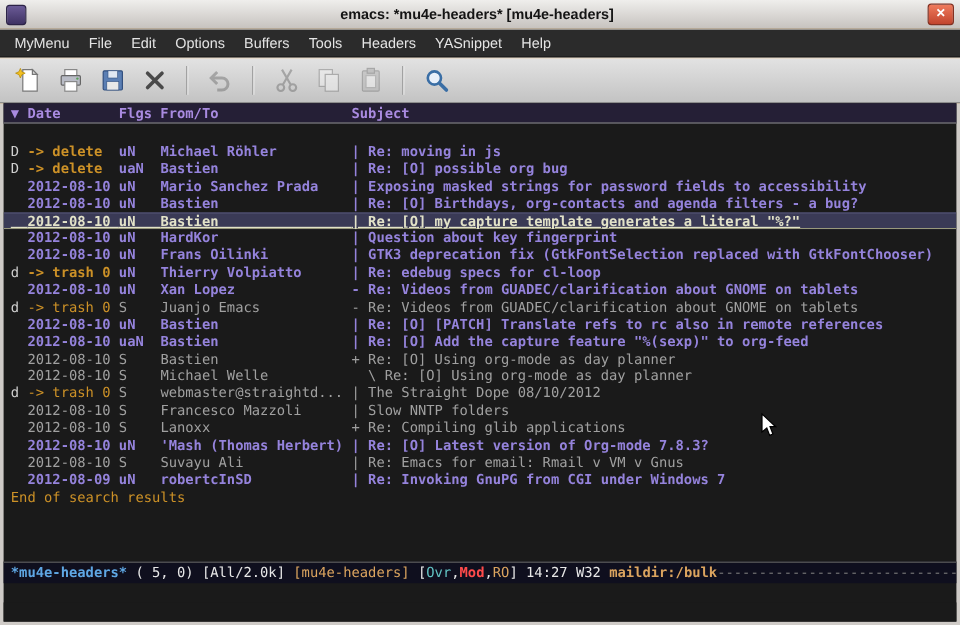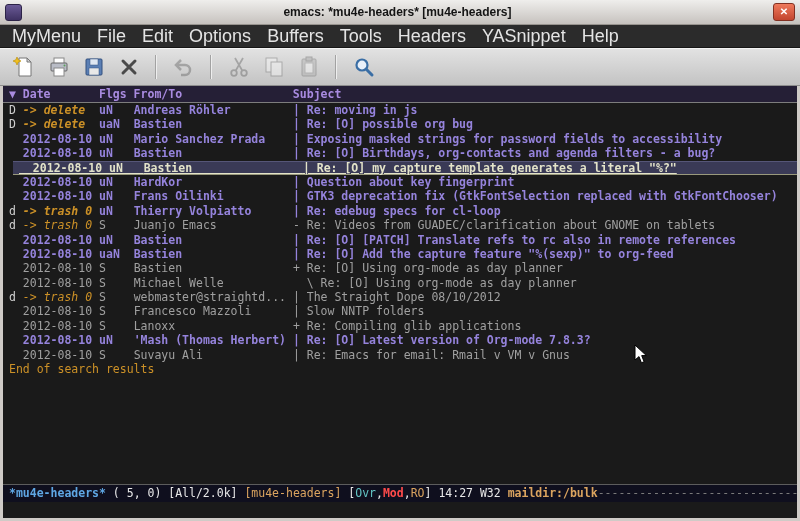--- a/index.html
+++ b/index.html
@@ -11,41 +11,41 @@
   .win-icon{width:15px;height:15px;border-radius:3px;background:linear-gradient(#6a5a96,#3f3263);
             border:1px solid #2c2347;flex:0 0 auto;}
   .title{flex:1;text-align:center;font-weight:bold;font-size:12px;color:#141414;
          white-space:nowrap;overflow:hidden;}
   .close-btn{width:20px;height:16px;background:linear-gradient(#ef7a5c,#c2452e);border:1px solid #833122;
              border-radius:3px;color:#fff;font-size:10px;line-height:15px;text-align:center;
              font-weight:bold;flex:0 0 auto;cursor:default;}
   
   .menubar{height:22px;background:#2b2b2b;border-bottom:1px solid #161616;display:flex;
            align-items:center;padding:0 4px;flex:0 0 auto;}
-  .menu-item{color:#e4e4e4;font-size:18px;padding:3px 8px;white-space:nowrap;}
+  .menu-item{color:#e4e4e4;font-size:12px;padding:3px 8px;white-space:nowrap;}
   
   .toolbar{height:36px;background:linear-gradient(#e2e2e2,#c3c3c3);border-top:1px solid #f3f3f3;
            border-bottom:1px solid #8d8d8d;display:flex;align-items:center;padding:0 6px;flex:0 0 auto;}
   .tool-btn{width:31px;height:29px;display:flex;align-items:center;justify-content:center;border-radius:3px;margin:0 2px;}
   .tool-btn.disabled{opacity:.38;filter:grayscale(1);}
   .tool-sep{width:0;height:24px;border-left:1px solid #a2a2a2;border-right:1px solid #eeeeee;margin:0 9px;}
   .icon svg{display:block;}
   
   .frame-wrap{flex:1 1 auto;padding:0 3px 3px 3px;background:#cfcbc7;display:flex;min-height:0;}
   .emacs-frame{flex:1;background:#1a1a1a;display:flex;flex-direction:column;min-width:0;
-               font-family:"DejaVu Sans Mono",monospace;font-size:11.5px;}
+               font-family:"DejaVu Sans Mono",monospace;font-size:11.5px;gap:16px;}
   .header-line{height:16px;line-height:16px;background:#251f36;color:#a98be0;font-weight:bold;
                white-space:pre;padding-left:6px;border-bottom:1px solid #7d7d7d;overflow:hidden;flex:0 0 auto;}
   .rows{flex:1 1 auto;overflow:hidden;}
   .row{height:14.4px;line-height:14.4px;white-space:pre;padding-left:6px;overflow:hidden;}
   .face-unread{color:#9583dc;font-weight:bold;}
   .face-seen{color:#a0a0a0;}
   .f-mark{color:#d0d0d0;font-weight:normal;}
-  .f-date.marked{color:#cc9127;font-style:italic;}
-  .row.selected{background:#3a3a56;box-shadow:inset 0 1px 0 #565678, inset 0 -1px 0 #99997c;margin-left:10px;}
+  .f-date.marked{color:#cc9127;}
+  .row.selected{background:#3a3a56;box-shadow:inset 0 1px 0 #565678, inset 0 -1px 0 #99997c;}
   .row.selected span{color:#e3e3c9 !important;text-decoration:underline;font-style:normal;font-weight:bold;}
   .end-msg{color:#cc9127;height:14.4px;line-height:14.4px;padding-left:6px;white-space:pre;}
   
   .modeline{height:17px;line-height:16px;background:#0f0f1e;border-top:1px solid #5d5d5d;
             white-space:pre;padding-left:6px;overflow:hidden;color:#e8e8e8;flex:0 0 auto;}
   .modeline .bold{font-weight:bold;text-align:center;}
   .minibuffer{height:16px;background:#1a1a1a;flex:0 0 auto;}
   
   .mouse-cursor{position:absolute;left:634px;top:344px;pointer-events:none;z-index:50;}
 </style>
@@ -152,38 +152,40 @@
             <path d="M14.3 14.3 L20 20" stroke="#3a6ea5" stroke-width="3" stroke-linecap="round"></path>
           </svg>
         </span>
       </div>
     </div>
 
   <div class="frame-wrap">
     <div class="emacs-frame">
       <div class="header-line" id="header-line">▼ Date       Flgs From/To                Subject</div>
       <div class="rows" id="rows">
-          <div class="row face-unread"><span class="f-mark">D </span><span class="f-date marked">-&gt; delete  </span><span class="f-flags">uN   </span><span class="f-from">Andreas Röhler         </span><span class="f-subj">| Re: moving in js</span></div>
+          <div class="row face-unread"><span class="f-mark">D </span><span class="f-date marked">-&gt; delete  </span><span class="f-flags">uN   </span><span class="f-from">Michael Röhler         </span><span class="f-subj">| Re: moving in js</span></div>
           <div class="row face-unread"><span class="f-mark">D </span><span class="f-date marked">-&gt; delete  </span><span class="f-flags">uaN  </span><span class="f-from">Bastien                </span><span class="f-subj">| Re: [O] possible org bug</span></div>
           <div class="row face-unread"><span class="f-mark">  </span><span class="f-date">2012-08-10 </span><span class="f-flags">uN   </span><span class="f-from">Mario Sanchez Prada    </span><span class="f-subj">| Exposing masked strings for password fields to accessibility</span></div>
           <div class="row face-unread"><span class="f-mark">  </span><span class="f-date">2012-08-10 </span><span class="f-flags">uN   </span><span class="f-from">Bastien                </span><span class="f-subj">| Re: [O] Birthdays, org-contacts and agenda filters - a bug?</span></div>
           <div class="row face-unread selected"><span class="f-mark">  </span><span class="f-date">2012-08-10 </span><span class="f-flags">uN   </span><span class="f-from">Bastien                </span><span class="f-subj">| Re: [O] my capture template generates a literal "%?"</span></div>
           <div class="row face-unread"><span class="f-mark">  </span><span class="f-date">2012-08-10 </span><span class="f-flags">uN   </span><span class="f-from">HardKor                </span><span class="f-subj">| Question about key fingerprint</span></div>
           <div class="row face-unread"><span class="f-mark">  </span><span class="f-date">2012-08-10 </span><span class="f-flags">uN   </span><span class="f-from">Frans Oilinki          </span><span class="f-subj">| GTK3 deprecation fix (GtkFontSelection replaced with GtkFontChooser)</span></div>
           <div class="row face-unread"><span class="f-mark">d </span><span class="f-date marked">-&gt; trash 0 </span><span class="f-flags">uN   </span><span class="f-from">Thierry Volpiatto      </span><span class="f-subj">| Re: edebug specs for cl-loop</span></div>
+          <div class="row face-unread"><span class="f-mark">  </span><span class="f-date">2012-08-10 </span><span class="f-flags">uN   </span><span class="f-from">Xan Lopez              </span><span class="f-subj">- Re: Videos from GUADEC/clarification about GNOME on tablets</span></div>
           <div class="row face-seen"><span class="f-mark">d </span><span class="f-date marked">-&gt; trash 0 </span><span class="f-flags">S    </span><span class="f-from">Juanjo Emacs           </span><span class="f-subj">- Re: Videos from GUADEC/clarification about GNOME on tablets</span></div>
           <div class="row face-unread"><span class="f-mark">  </span><span class="f-date">2012-08-10 </span><span class="f-flags">uN   </span><span class="f-from">Bastien                </span><span class="f-subj">| Re: [O] [PATCH] Translate refs to rc also in remote references</span></div>
           <div class="row face-unread"><span class="f-mark">  </span><span class="f-date">2012-08-10 </span><span class="f-flags">uaN  </span><span class="f-from">Bastien                </span><span class="f-subj">| Re: [O] Add the capture feature "%(sexp)" to org-feed</span></div>
           <div class="row face-seen"><span class="f-mark">  </span><span class="f-date">2012-08-10 </span><span class="f-flags">S    </span><span class="f-from">Bastien                </span><span class="f-subj">+ Re: [O] Using org-mode as day planner</span></div>
           <div class="row face-seen"><span class="f-mark">  </span><span class="f-date">2012-08-10 </span><span class="f-flags">S    </span><span class="f-from">Michael Welle          </span><span class="f-subj">  \ Re: [O] Using org-mode as day planner</span></div>
           <div class="row face-seen"><span class="f-mark">d </span><span class="f-date marked">-&gt; trash 0 </span><span class="f-flags">S    </span><span class="f-from">webmaster@straightd... </span><span class="f-subj">| The Straight Dope 08/10/2012</span></div>
           <div class="row face-seen"><span class="f-mark">  </span><span class="f-date">2012-08-10 </span><span class="f-flags">S    </span><span class="f-from">Francesco Mazzoli      </span><span class="f-subj">| Slow NNTP folders</span></div>
           <div class="row face-seen"><span class="f-mark">  </span><span class="f-date">2012-08-10 </span><span class="f-flags">S    </span><span class="f-from">Lanoxx                 </span><span class="f-subj">+ Re: Compiling glib applications</span></div>
           <div class="row face-unread"><span class="f-mark">  </span><span class="f-date">2012-08-10 </span><span class="f-flags">uN   </span><span class="f-from">'Mash (Thomas Herbert) </span><span class="f-subj">| Re: [O] Latest version of Org-mode 7.8.3?</span></div>
           <div class="row face-seen"><span class="f-mark">  </span><span class="f-date">2012-08-10 </span><span class="f-flags">S    </span><span class="f-from">Suvayu Ali             </span><span class="f-subj">| Re: Emacs for email: Rmail v VM v Gnus</span></div>
+          <div class="row face-unread"><span class="f-mark">  </span><span class="f-date">2012-08-09 </span><span class="f-flags">uN   </span><span class="f-from">robertcInSD            </span><span class="f-subj">| Re: Invoking GnuPG from CGI under Windows 7</span></div>
           <div class="end-msg">End of search results</div>
         </div>
       <div class="modeline" id="modeline"><span class="bold" style="color: rgb(95, 167, 228);">*mu4e-headers*</span><span style="color: rgb(232, 232, 232);"> ( 5, 0) </span><span style="color: rgb(232, 232, 232);">[All/2.0k] </span><span style="color: rgb(219, 164, 95);">[mu4e-headers] </span><span style="color: rgb(232, 232, 232);">[</span><span style="color: rgb(98, 195, 195);">Ovr</span><span style="color: rgb(232, 232, 232);">,</span><span class="bold" style="color: rgb(255, 75, 75);">Mod</span><span style="color: rgb(232, 232, 232);">,</span><span style="color: rgb(219, 164, 95);">RO</span><span style="color: rgb(232, 232, 232);">] </span><span style="color: rgb(232, 232, 232);">14:27 </span><span style="color: rgb(232, 232, 232);">W32 </span><span class="bold" style="color: rgb(219, 164, 95);">maildir:/bulk</span><span style="color: rgb(122, 122, 122);">----------------------------------------</span></div>
       <div class="minibuffer"></div>
     </div>
   </div>
 
   <div class="mouse-cursor">
     <svg width="14" height="21" viewBox="0 0 14 21">
       <path d="M1 1 L1 16 L5 12.6 L7.4 18.8 L10.1 17.7 L7.7 11.6 L12.4 11.6 Z" fill="#ffffff" stroke="#000000" stroke-width="1"></path>

